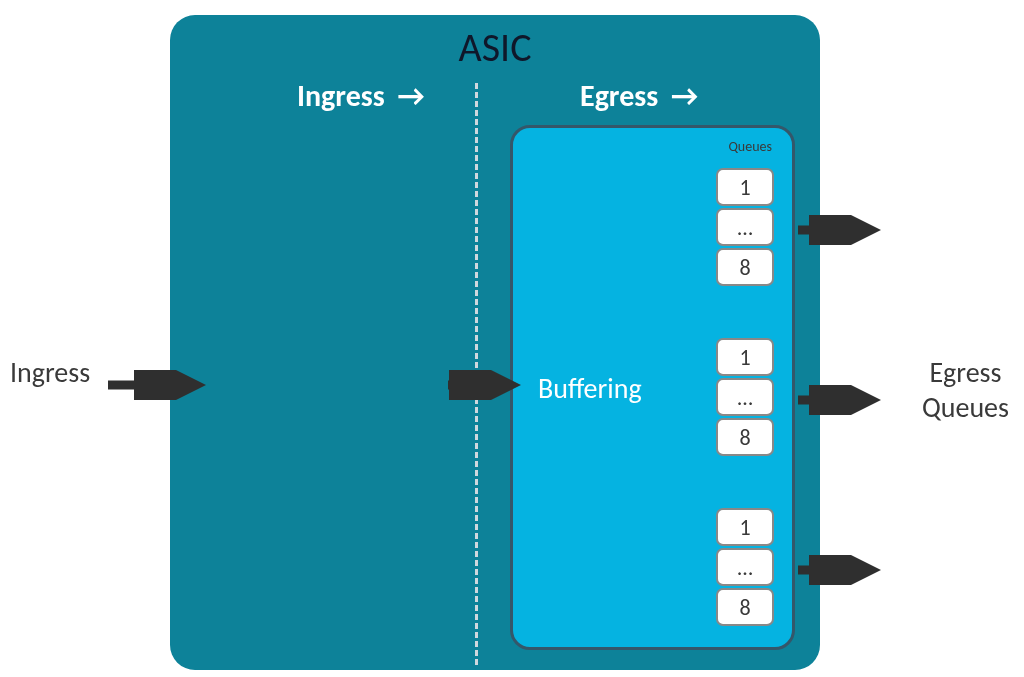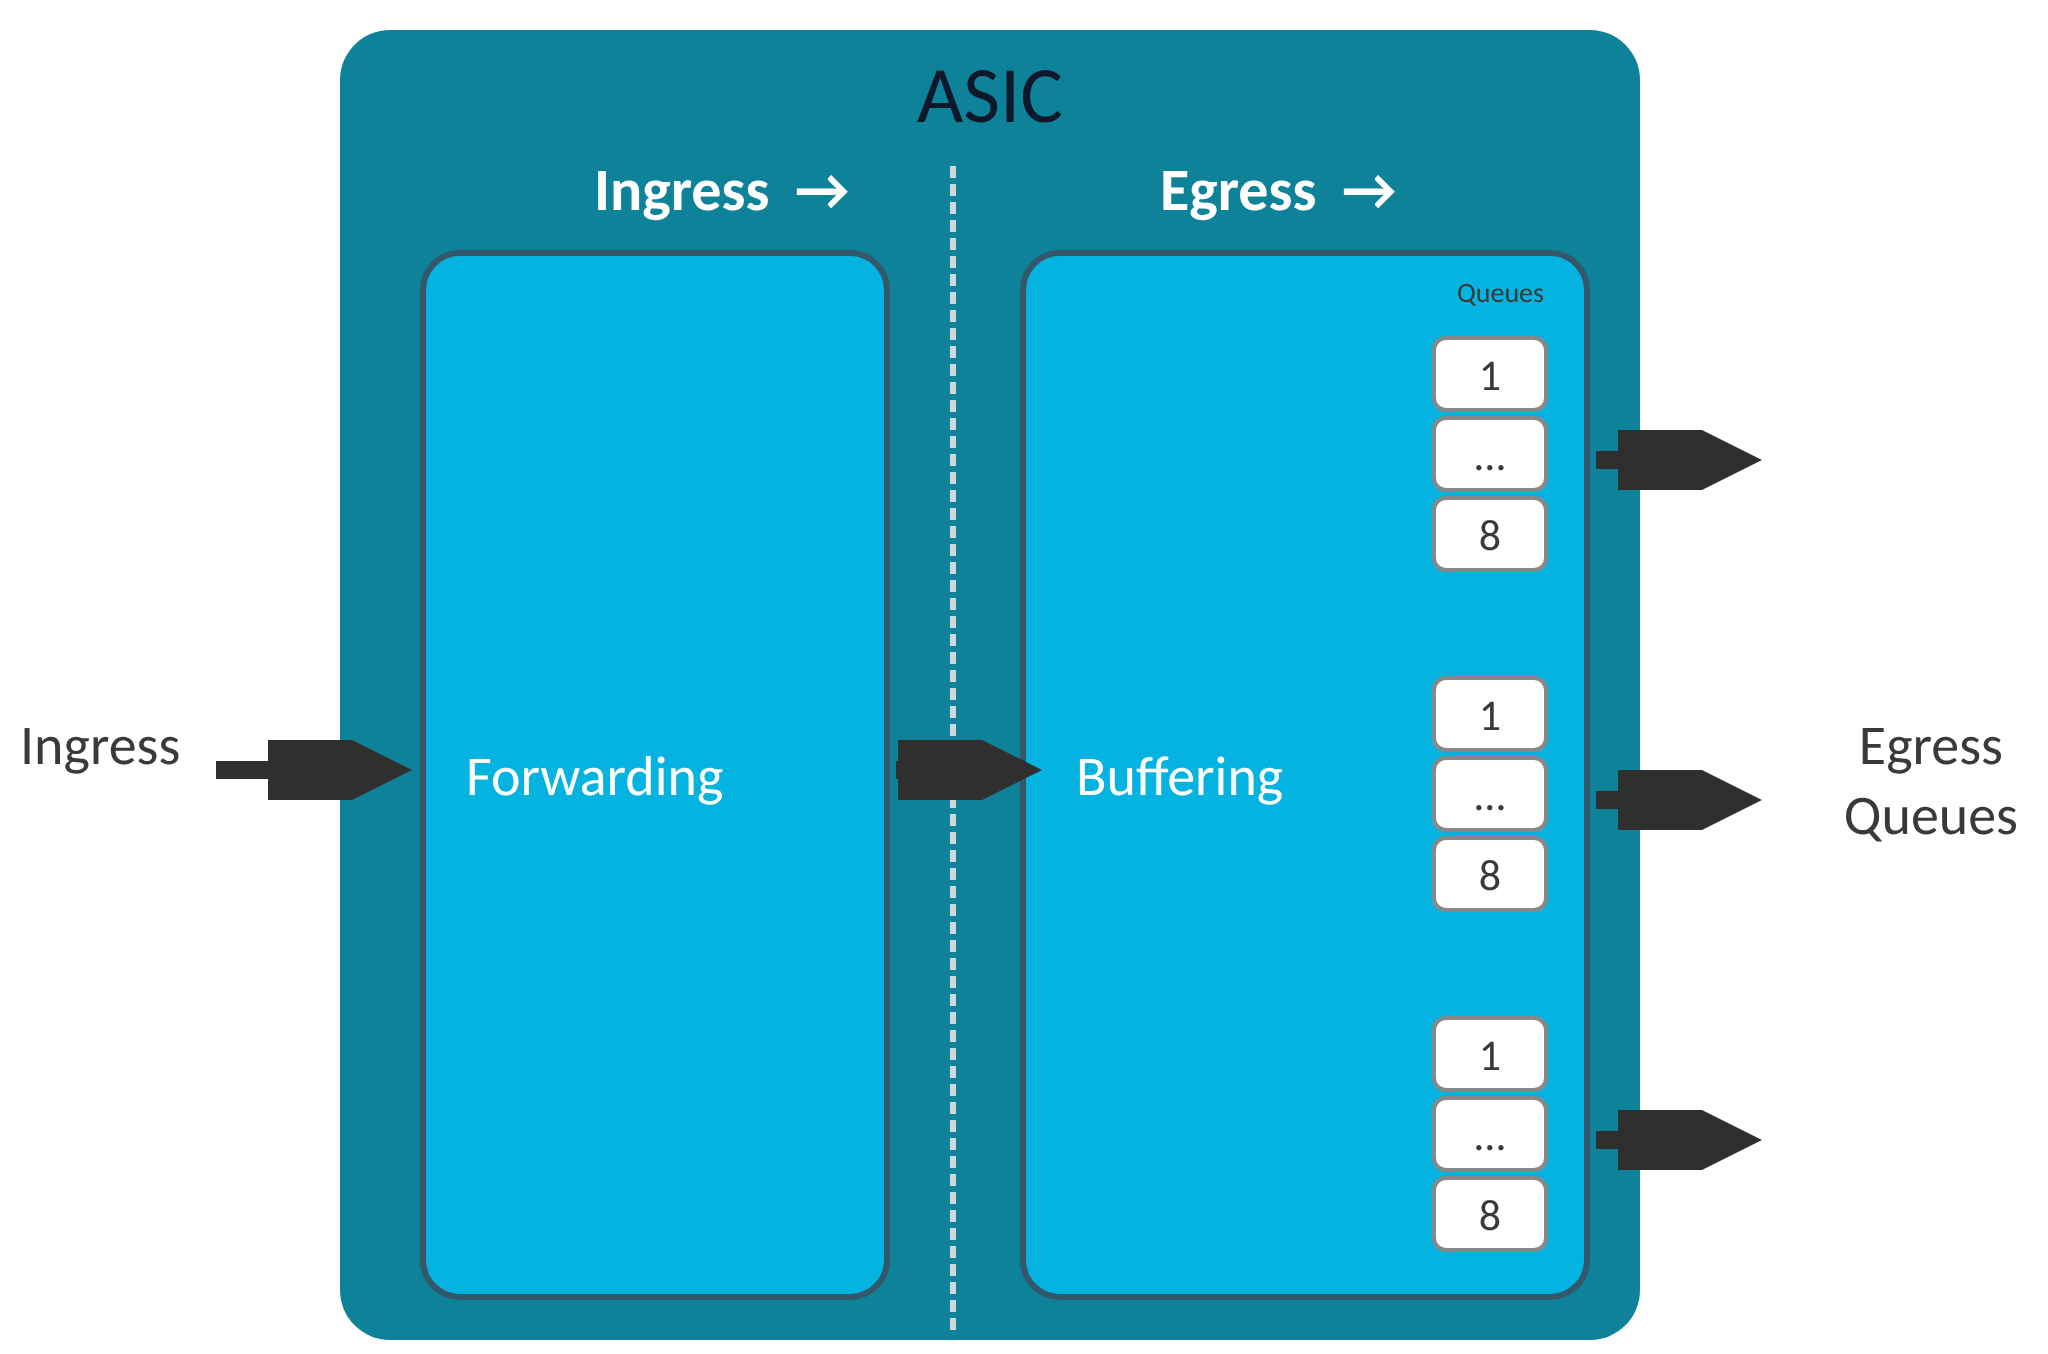--- a/index.html
+++ b/index.html
@@ -159,23 +159,20 @@
     <span class="stage-arrow">→</span>
   </div>
 
   <div class="stage-label egress-label">
     <span>Egress</span>
     <span class="stage-arrow">→</span>
   </div>
 
   <div class="divider"></div>
 
-  <div class="inner-box forwarding-box">
-    <div class="box-label">Forwarding</div>
-  </div>
 
   <div class="inner-box buffering-box">
     <div class="box-label">Buffering</div>
     <div class="queues-label">Queues</div>
 
     <div class="queue-group queue-group-1">
       <div class="queue-item">1</div>
       <div class="queue-item">…</div>
       <div class="queue-item">8</div>
     </div>

